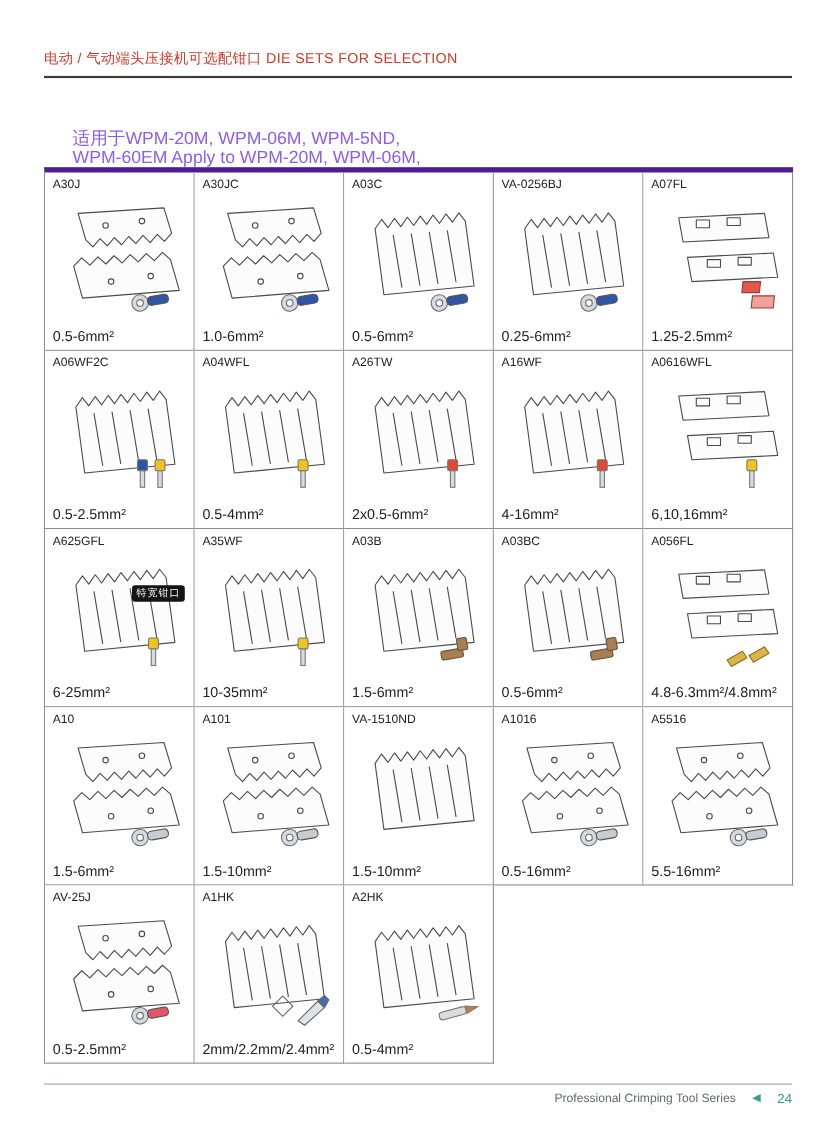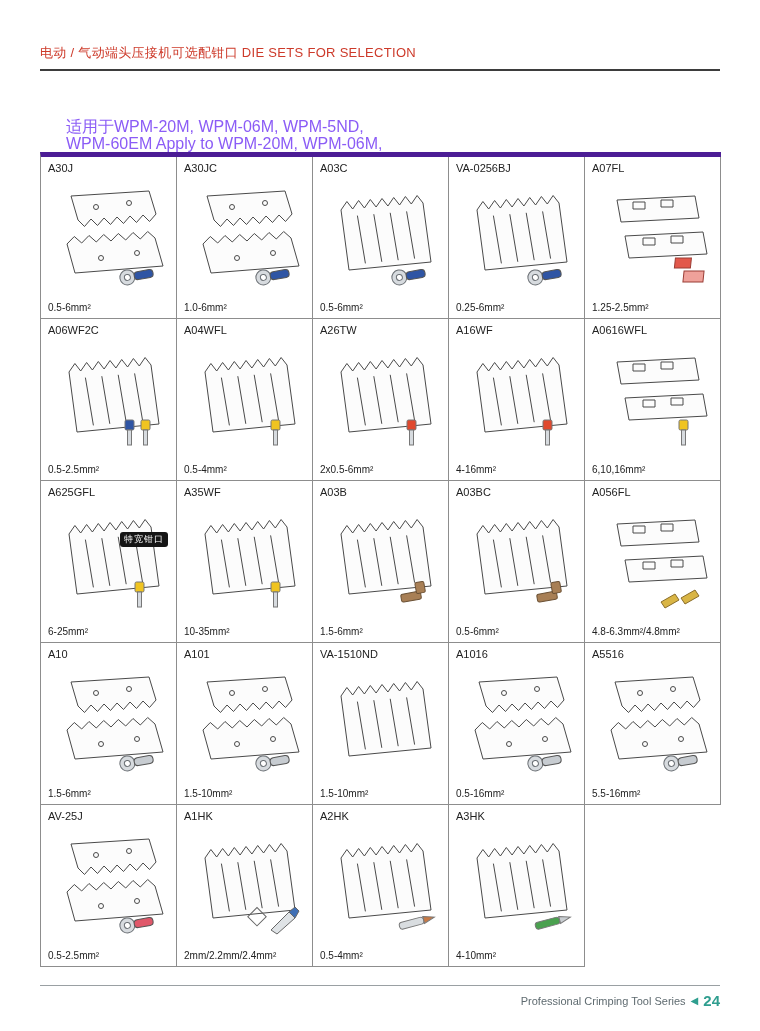--- a/index.html
+++ b/index.html
@@ -13,29 +13,29 @@
   .intro{position:absolute;left:66px;top:118px;font-size:16px;color:#8b5cf6;line-height:17px;}
   .intro .l3{margin-left:50px;}
 
   .grid{position:absolute;left:40px;top:152px;width:680px;
         display:grid;grid-template-columns:repeat(5,1fr);grid-auto-rows:162px;
         border-top:5px solid #4c1d95;border-left:1px solid #8d8d8d;}
   .cell{border-right:1px solid #8d8d8d;border-bottom:1px solid #8d8d8d;
         display:flex;flex-direction:column;box-sizing:border-box;background:#fff;}
   .model{font-size:11px;color:#222;padding:5px 0 0 7px;white-space:nowrap;}
   .art{flex:1;position:relative;display:flex;align-items:center;justify-content:flex-end;overflow:hidden;}
-  .size{font-size:10px;color:#222;padding:0 0 5px 7px;white-space:nowrap;}
+  .size{font-size:13px;color:#222;padding:0 0 5px 7px;white-space:nowrap;}
   .note-badge{position:absolute;top:34px;right:8px;background:#151515;color:#fff;
         font-size:9px;padding:1px 4px;border-radius:3px;letter-spacing:1px;}
 
   .footer-rule{position:absolute;left:40px;right:40px;top:985px;height:1px;background:#9aa0a3;}
   .footer{position:absolute;right:40px;top:992px;font-size:11px;color:#5f6b70;
-        display:flex;align-items:center;gap:5px;}
+        display:flex;align-items:center;gap:15px;}
   .footer .arrow{font-size:10px;line-height:1;}
-  .footer .page-num{font-weight:700;font-size:15px;text-align:right;}
+  .footer .page-num{font-weight:400;font-size:12px;text-align:right;}
 </style>
 </head>
 <body>
 
 <div class="page">
 
   <div class="header">
     <div class="header-title" style="color: rgb(205, 58, 42);">电动 / 气动端头压接机可选配钳口 DIE SETS FOR SELECTION</div>
     <div class="header-rule"></div>
   </div>
@@ -449,37 +449,20 @@
             <line x1="67.2" y1="26.8" x2="75.2" y2="74.2" stroke="#4a4a4a" stroke-width="1"></line>
             <line x1="83.6" y1="25.4" x2="91.6" y2="72.6" stroke="#4a4a4a" stroke-width="1"></line>
             <g stroke="#777" stroke-width="1" transform="rotate(-15 95 88)">
         <rect x="76" y="84" width="25" height="7" rx="3" fill="#d9dde0"></rect>
         <polygon points="101,84 112,87.5 101,91" fill="#c87a45"></polygon>
             </g>
           </svg>
         </div>
     <div class="size">0.5-4mm²</div>
   </div>
-      <div class="cell">
-    <div class="model">A3HK</div>
-    <div class="art">
-          <svg viewBox="0 0 124 104" width="126" height="104">
-            <path stroke="#4a4a4a" stroke-width="1" stroke-linejoin="round" fill="#fcfcfc" d="M18,24  L23.9,15.5 L29.7,23.0 L35.6,14.5 L41.4,22.0 L47.3,13.5 L53.1,21.0 L59.0,12.5 L64.9,20.0 L70.7,11.5 L76.6,19.0 L82.4,10.5 L88.3,18.0 L94.1,9.5 L100.0,17.0 L108,76 L26,84 Z"></path>
-            <line x1="34.4" y1="29.6" x2="42.4" y2="77.4" stroke="#4a4a4a" stroke-width="1"></line>
-            <line x1="50.8" y1="28.2" x2="58.8" y2="75.8" stroke="#4a4a4a" stroke-width="1"></line>
-            <line x1="67.2" y1="26.8" x2="75.2" y2="74.2" stroke="#4a4a4a" stroke-width="1"></line>
-            <line x1="83.6" y1="25.4" x2="91.6" y2="72.6" stroke="#4a4a4a" stroke-width="1"></line>
-            <g stroke="#777" stroke-width="1" transform="rotate(-15 95 88)">
-        <rect x="76" y="84" width="25" height="7" rx="3" fill="#4aa14f"></rect>
-        <polygon points="101,84 112,87.5 101,91" fill="#c9ced2"></polygon>
-            </g>
-          </svg>
-        </div>
-    <div class="size">4-10mm²</div>
-  </div>
     </div>
 
   <div class="footer-rule"></div>
   <div class="footer">
     <span>Professional Crimping Tool Series</span>
     <span class="arrow accent" style="color: rgb(47, 158, 143);">◀</span>
     <span class="page-num accent" style="color: rgb(47, 158, 143);">24</span>
   </div>
 
 </div>

